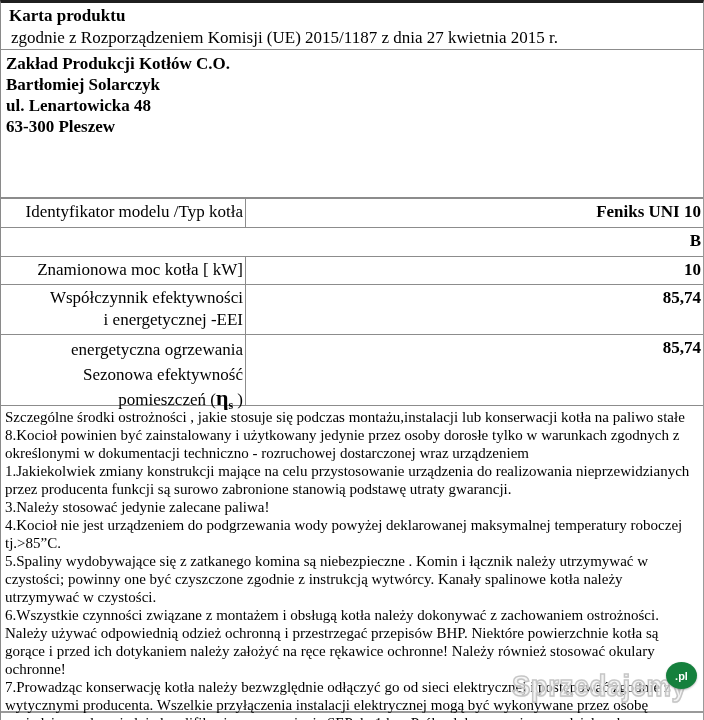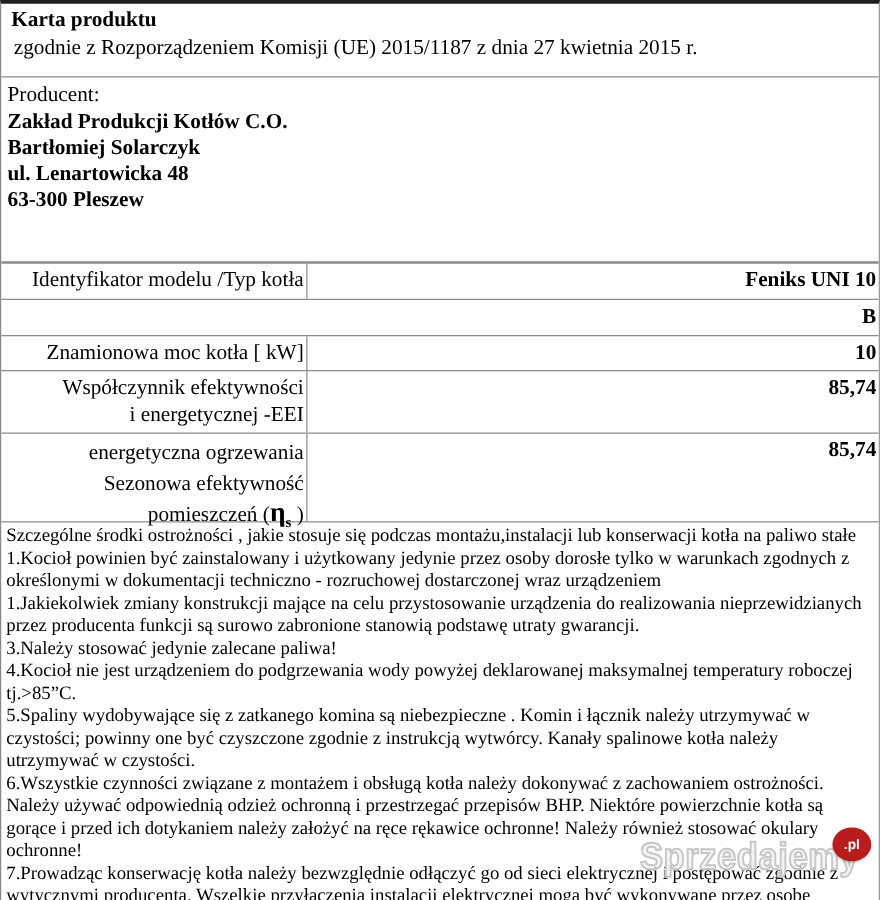--- a/index.html
+++ b/index.html
@@ -10,21 +10,21 @@
     background:#ffffff;
     border-top:3px solid #1f1f1f;
     border-left:1px solid #8a8a8a;
     border-right:1px solid #9a9a9a;
     font-family:"Liberation Serif", serif;
     color:#000;
     overflow:hidden;
   }
   
   .doc-header {
-    height:59px; box-sizing:border-box;
+    height:47px; box-sizing:border-box;
     border-bottom:1px solid #8c8c8c;
     padding:2px 6px 0 8px;
     font-size:17px; line-height:22px;
   }
   .doc-title { font-weight:bold; }
   .doc-subtitle { padding-left:2px; }
   
   .producer {
     height:149px; box-sizing:border-box;
     border-bottom:2px solid #8c8c8c;
@@ -67,39 +67,38 @@
     font-weight:bold; font-size:30px; letter-spacing:0.5px;
     color:rgba(255,255,255,0.55);
     -webkit-text-stroke:1.6px #c6c6c6;
     text-shadow:0 1px 1px rgba(180,180,180,0.35);
     transform:scaleX(0.92); transform-origin:left;
     white-space:nowrap;
   }
   .wm-badge {
     position:absolute; left:154px; top:-7px;
     width:31px; height:27px; border-radius:50%;
-    background:#b91c1c; color:#ffffff;
+    background:#15803d; color:#ffffff;
     font-family:"Liberation Sans", sans-serif;
     font-weight:bold; font-size:11px;
     display:flex; align-items:center; justify-content:center;
     box-shadow:0 1px 2px rgba(90,90,90,0.45);
   }
 </style>
 </head>
 <body>
 
 <div class="page">
 
   <div class="doc-header">
     <div class="doc-title">Karta produktu</div>
     <div class="doc-subtitle">zgodnie z Rozporządzeniem Komisji (UE) 2015/1187 z dnia 27 kwietnia 2015 r.</div>
   </div>
 
   <div class="producer">
-    <div>Producent:</div>
     <div class="bold">Zakład Produkcji Kotłów C.O.</div>
     <div class="bold">Bartłomiej Solarczyk</div>
     <div class="bold">ul. Lenartowicka 48</div>
     <div class="bold">63-300 Pleszew</div>
   </div>
 
   <div class="spec-table">
 
     <div class="spec-row h-r1">
       <div class="spec-label">Identyfikator modelu /Typ kotła</div>
@@ -129,21 +128,21 @@
         <div>Sezonowa efektywność</div>
         <div><span>pomieszczeń (</span><span class="eta-sym">η</span><sub class="eta-sub">s</sub><span> )</span></div>
       </div>
       <div class="spec-value">85,74</div>
     </div>
 
   </div>
 
   <div class="precautions">
     <div class="precaution-line">Szczególne środki ostrożności , jakie stosuje się podczas montażu,instalacji lub konserwacji kotła na paliwo stałe</div>
-    <div class="precaution-line">1.Kocioł powinien być zainstalowany i użytkowany jedynie przez osoby dorosłe tylko w warunkach zgodnych z określonymi w dokumentacji techniczno - rozruchowej dostarczonej wraz urządzeniem</div>
+    <div class="precaution-line">8.Kocioł powinien być zainstalowany i użytkowany jedynie przez osoby dorosłe tylko w warunkach zgodnych z określonymi w dokumentacji techniczno - rozruchowej dostarczonej wraz urządzeniem</div>
     <div class="precaution-line">1.Jakiekolwiek zmiany konstrukcji mające na celu przystosowanie urządzenia do realizowania nieprzewidzianych przez producenta funkcji są surowo zabronione stanowią podstawę utraty gwarancji.</div>
     <div class="precaution-line">3.Należy stosować jedynie zalecane paliwa!</div>
     <div class="precaution-line">4.Kocioł nie jest urządzeniem do podgrzewania wody powyżej deklarowanej maksymalnej temperatury roboczej tj.&gt;85”C.</div>
     <div class="precaution-line">5.Spaliny wydobywające się z zatkanego komina są niebezpieczne . Komin i łącznik należy utrzymywać w czystości; powinny one być czyszczone zgodnie z instrukcją wytwórcy. Kanały spalinowe kotła należy utrzymywać w czystości.</div>
     <div class="precaution-line">6.Wszystkie czynności związane z montażem i obsługą kotła należy dokonywać z zachowaniem ostrożności. Należy używać odpowiednią odzież ochronną i przestrzegać przepisów BHP. Niektóre powierzchnie kotła są gorące i przed ich dotykaniem należy założyć na ręce rękawice ochronne! Należy również stosować okulary ochronne!</div>
     <div class="precaution-line">7.Prowadząc konserwację kotła należy bezwzględnie odłączyć go od sieci  elektrycznej i postępować zgodnie z wytycznymi producenta. Wszelkie przyłączenia instalacji elektrycznej mogą być wykonywane przez osobę posiadająca odpowiednie kwalifikacje – uprawnienia SEP do 1 kw. Próba dokonywania samodzielnych zmian/napraw w układzie sterowania grozi porażeniem prądem oraz utratą gwarancji.</div>
   </div>
 
   <div class="watermark">
     <div class="wm-text">Sprzedajemy</div>

